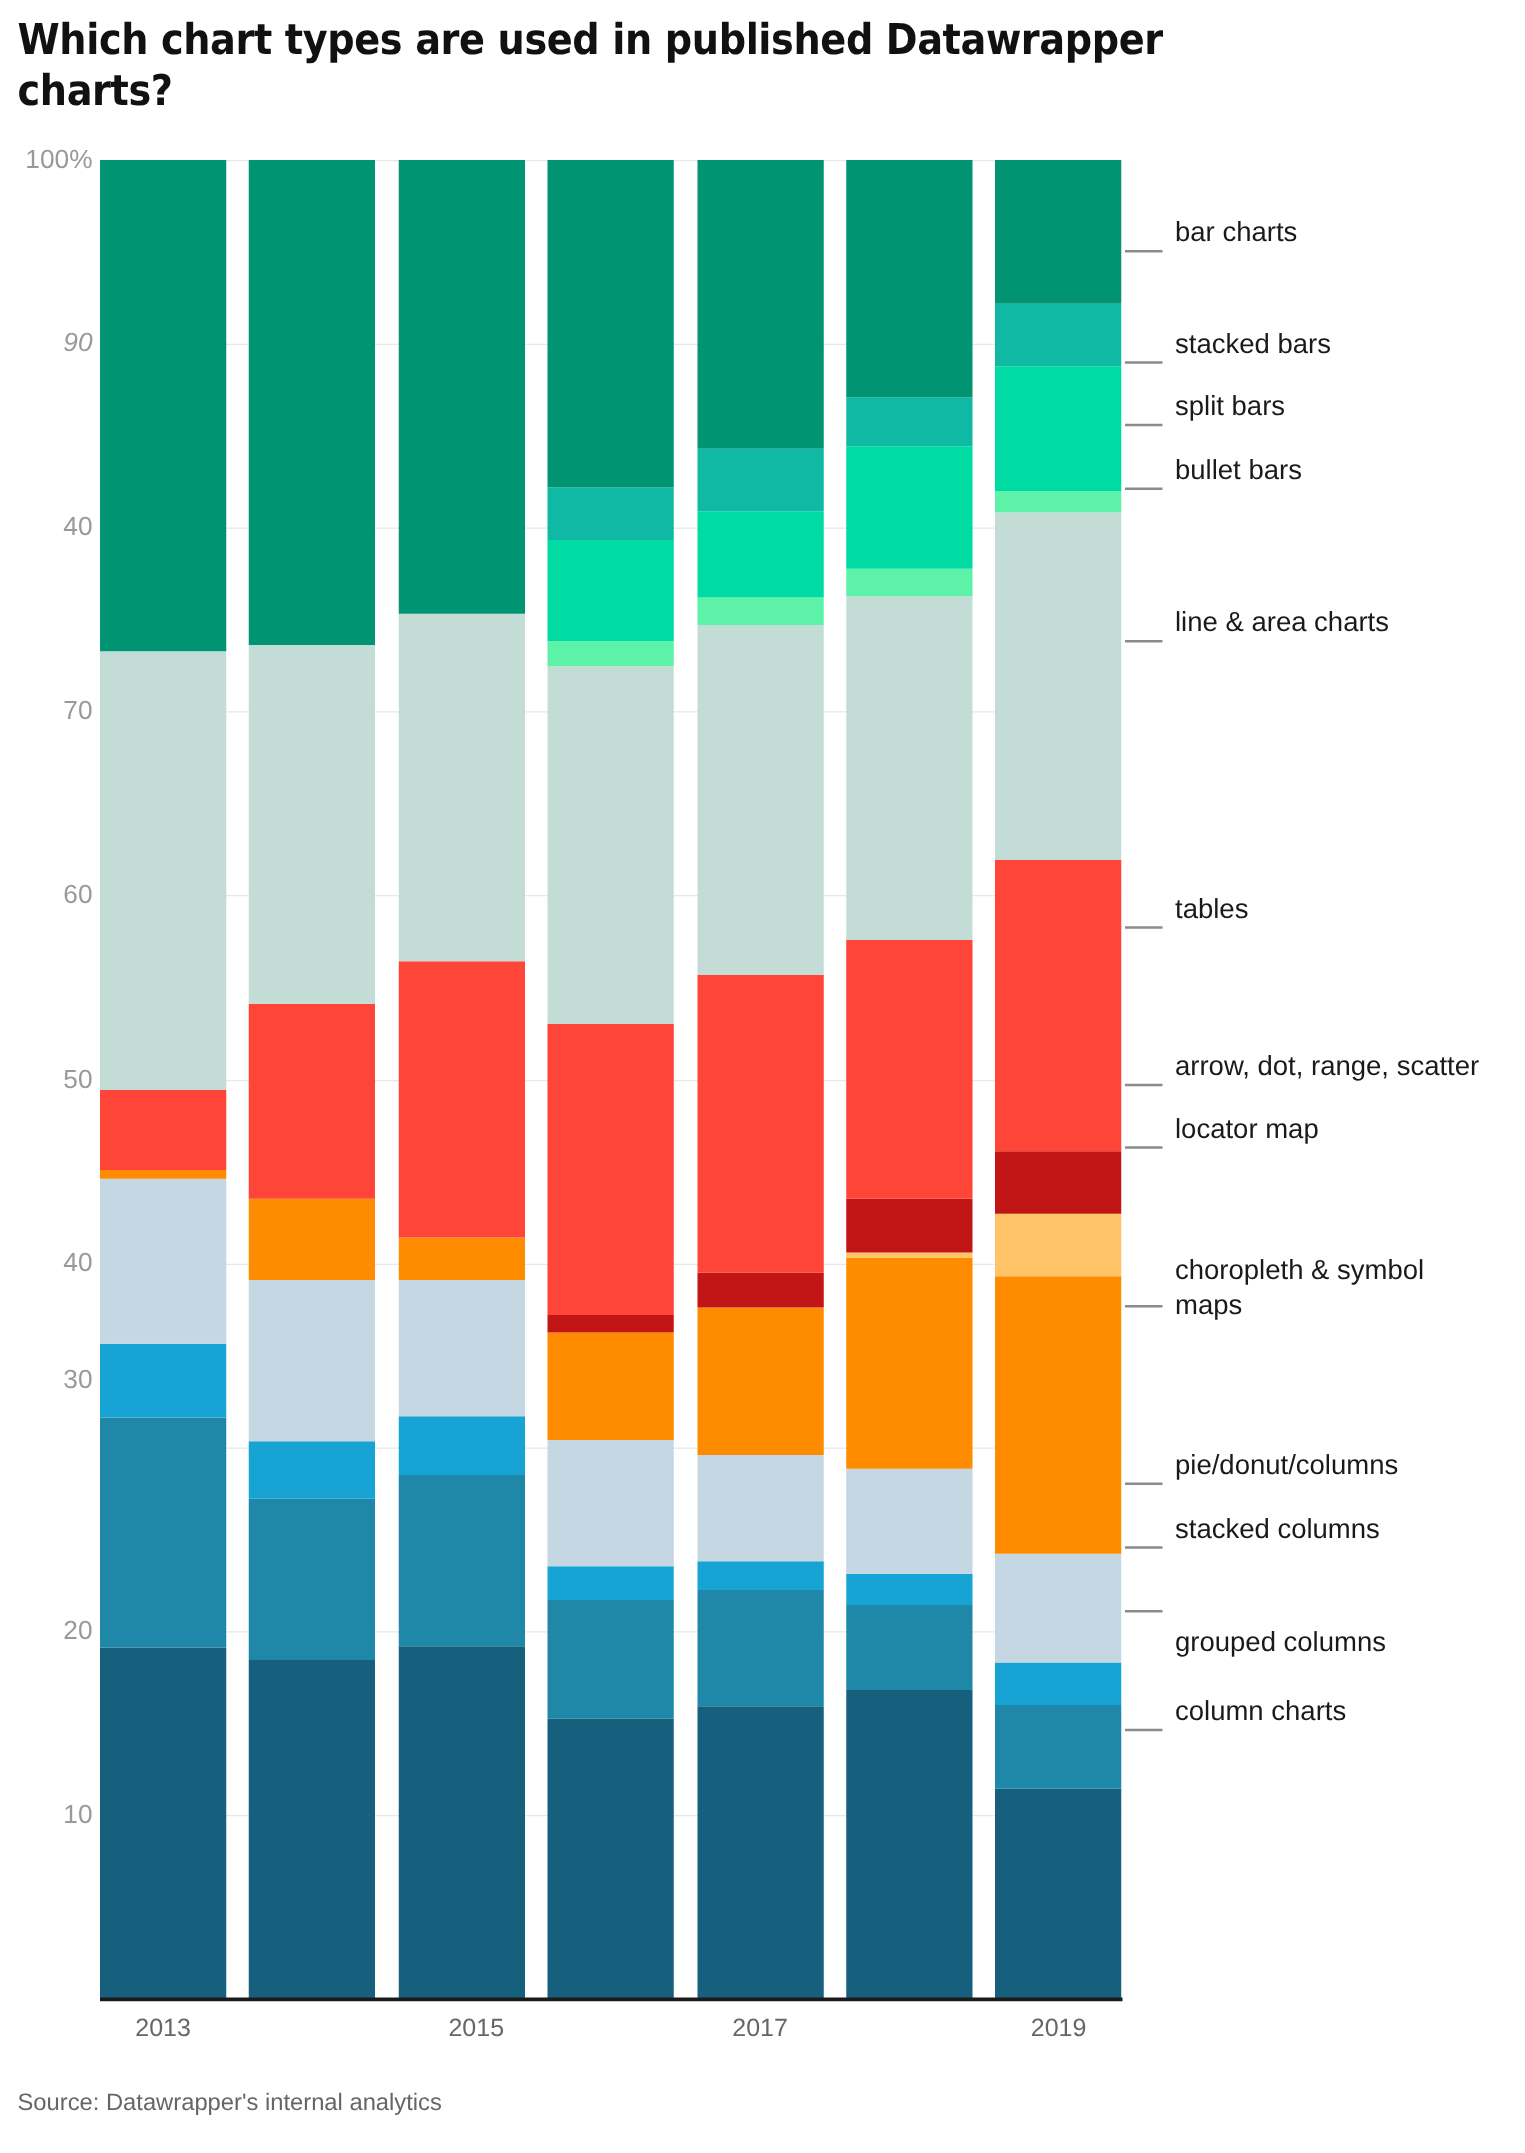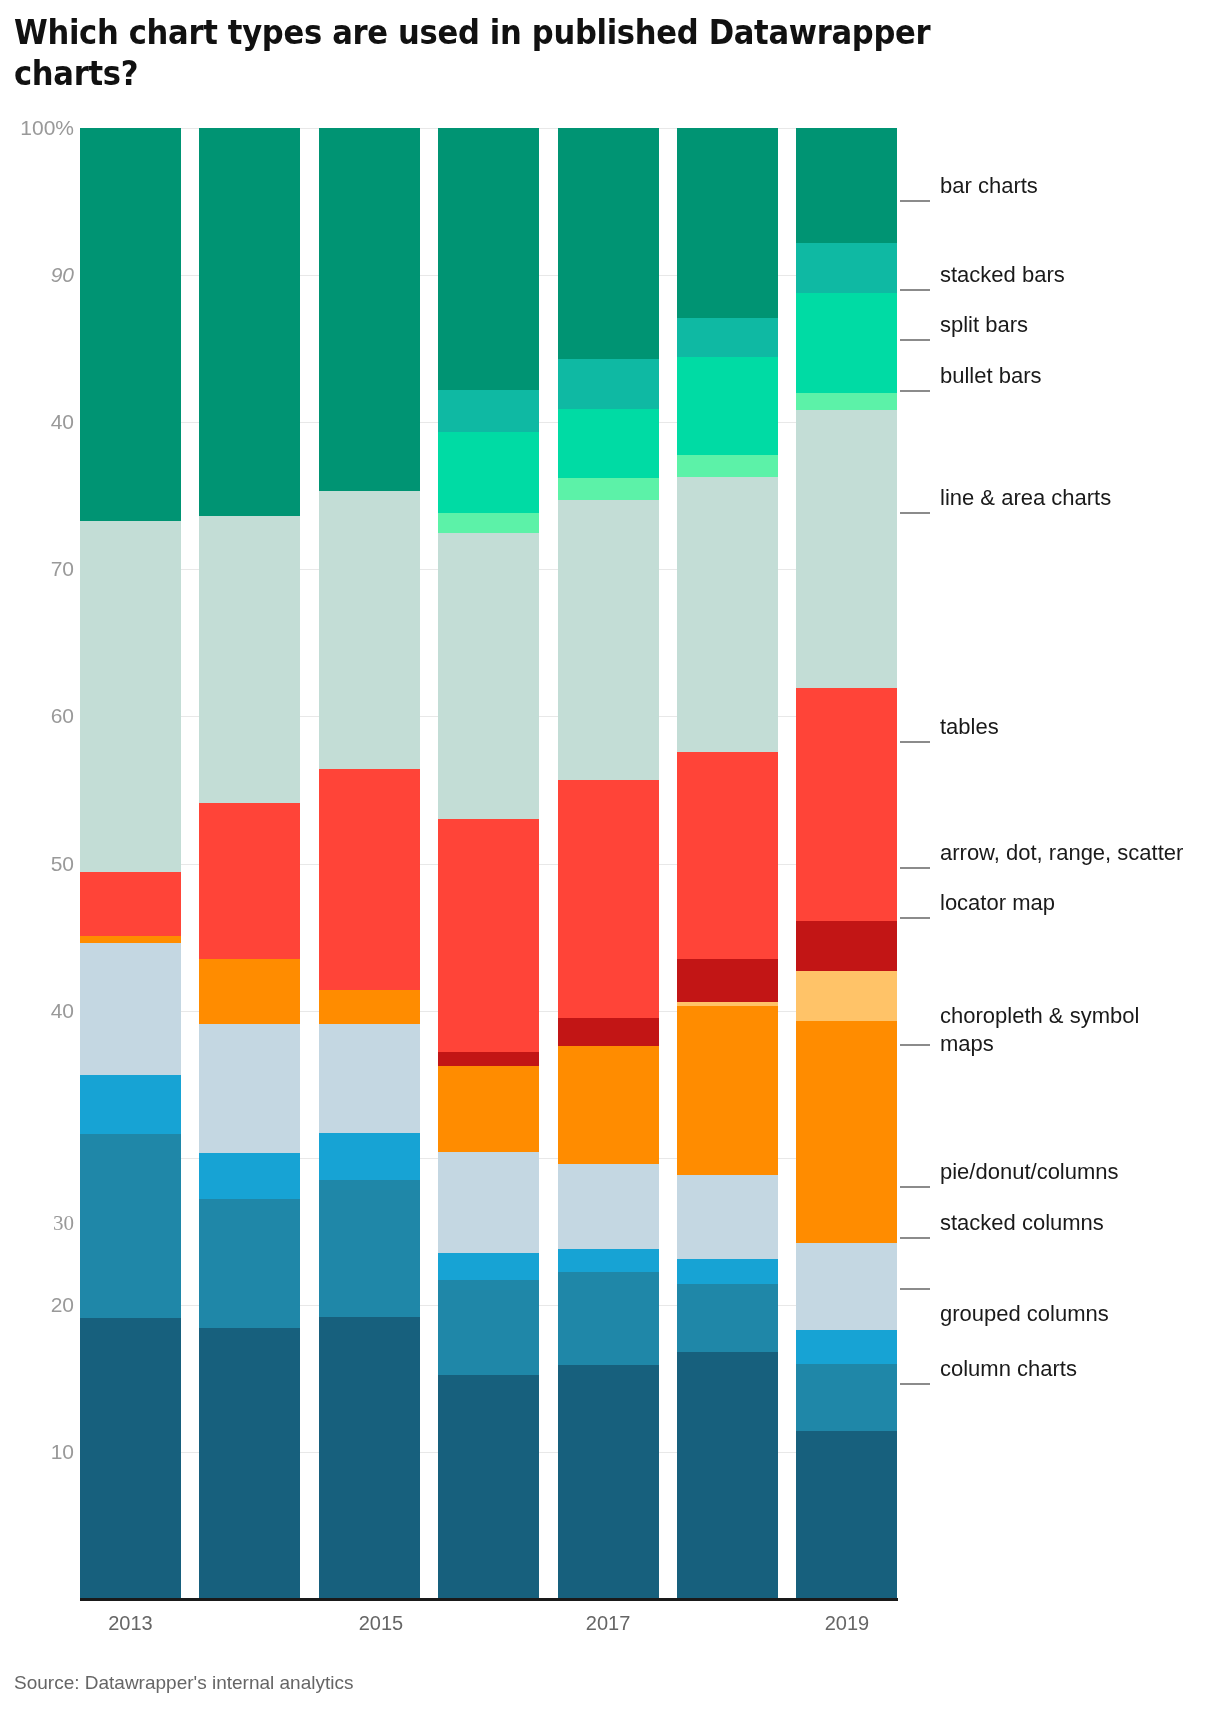--- a/index.html
+++ b/index.html
@@ -59,21 +59,21 @@
 <div id="chart-title">Which chart types are used in published Datawrapper charts?</div>
 
 <div id="yaxis">
     <div class="ytick" style="top: 117px;">100%</div>
     <div class="ytick" style="top: 264.1px; font-style: italic;">90</div>
     <div class="ytick" style="top: 411.2px;">40</div>
     <div class="ytick" style="top: 558px;">70</div>
     <div class="ytick" style="top: 705.4px;">60</div>
     <div class="ytick" style="top: 852.5px;">50</div>
     <div class="ytick" style="top: 999.6px;">40</div>
-    <div class="ytick" style="top: 1213px; font-family: Liberation Serif, serif;">30</div>
+    <div class="ytick" style="top: 1093px;">30</div>
     <div class="ytick" style="top: 1293.8px;">20</div>
     <div class="ytick" style="top: 1440.9px;">10</div>
   </div>
 
 <div id="plot">
     <div class="gridline" style="top: 0px;"></div>
     <div class="gridline" style="top: 147.1px;"></div>
     <div class="gridline" style="top: 294.2px;"></div>
     <div class="gridline" style="top: 441.3px;"></div>
     <div class="gridline" style="top: 588.4px;"></div>

